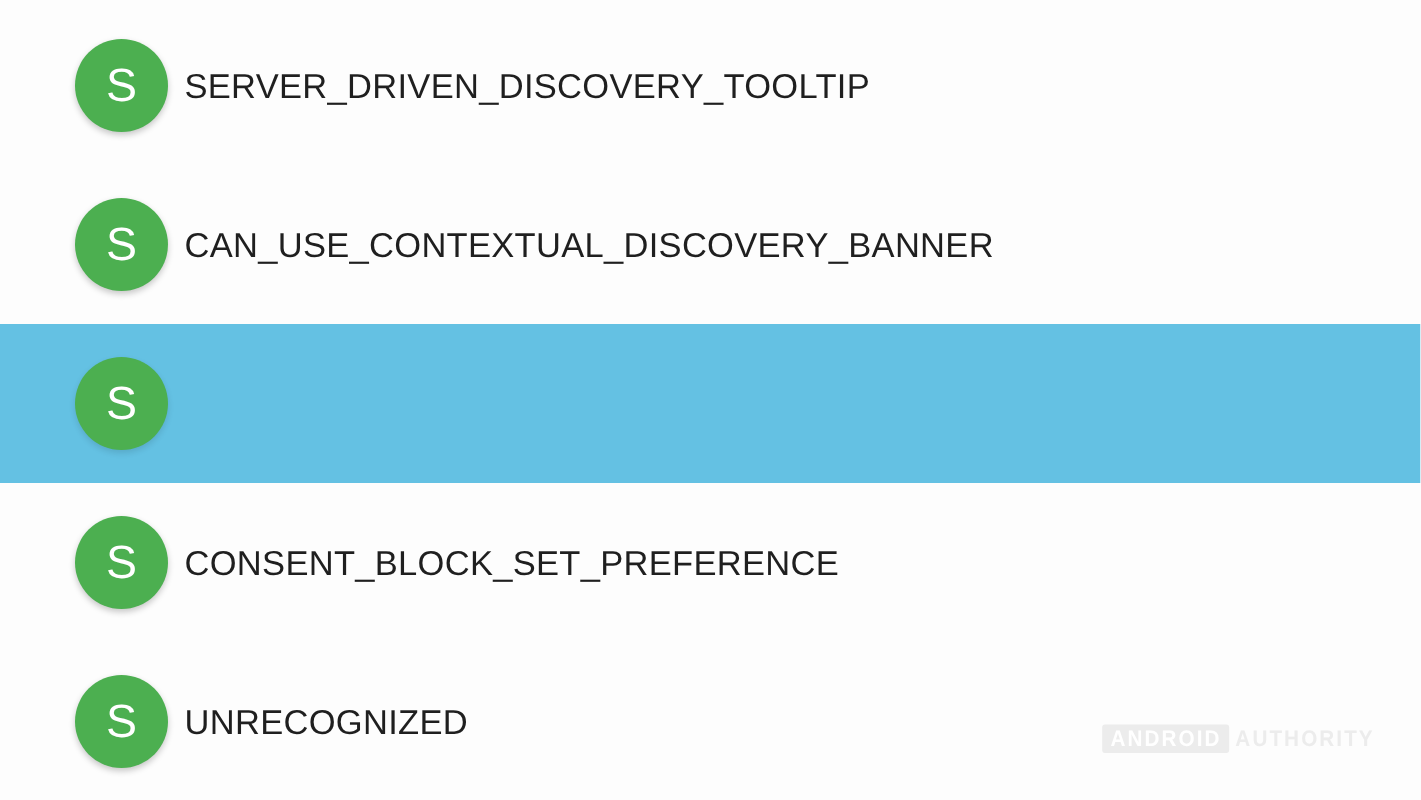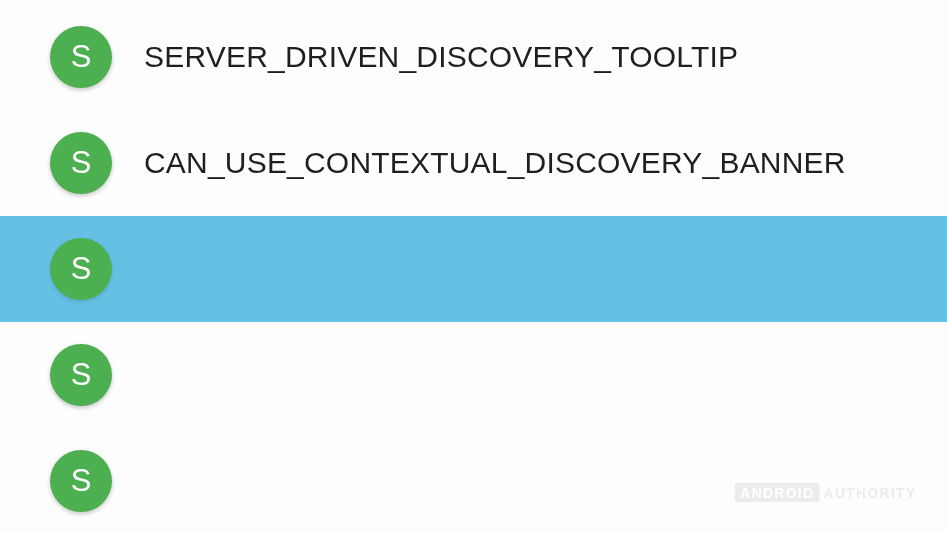--- a/index.html
+++ b/index.html
@@ -52,22 +52,22 @@
     box-shadow: 0 2px 4px rgba(0,0,0,0.12);
   }
   .avatar-letter {
     color: #FFFFFF;
     font-size: 31px;
     font-weight: 400;
     line-height: 1;
     transform: translateY(-1px);
   }
   .item-label {
-    margin-left: 32px;
-    font-size: 30px;
+    margin-left: 11px;
+    font-size: 23px;
     font-weight: 400;
     color: var(--text-color);
     letter-spacing: 0.2px;
     white-space: nowrap;
   }
   .watermark {
     position: absolute;
     right: 31px;
     bottom: 31px;
     display: flex;
@@ -111,24 +111,26 @@
   </div>
     <div class="list-item selected">
     <div class="avatar">
       <span class="avatar-letter">S</span>
     </div>
   </div>
     <div class="list-item">
     <div class="avatar">
       <span class="avatar-letter">S</span>
     </div>
+    <span class="item-label">CONSENT_BLOCK_SET_PREFERENCE</span>
   </div>
     <div class="list-item">
     <div class="avatar">
       <span class="avatar-letter">S</span>
     </div>
+    <span class="item-label">UNRECOGNIZED</span>
   </div>
   </div>
 
 <div class="watermark">
   <span class="watermark-badge">ANDROID</span>
   <span class="watermark-text">AUTHORITY</span>
 </div>
 
 </body></html>

